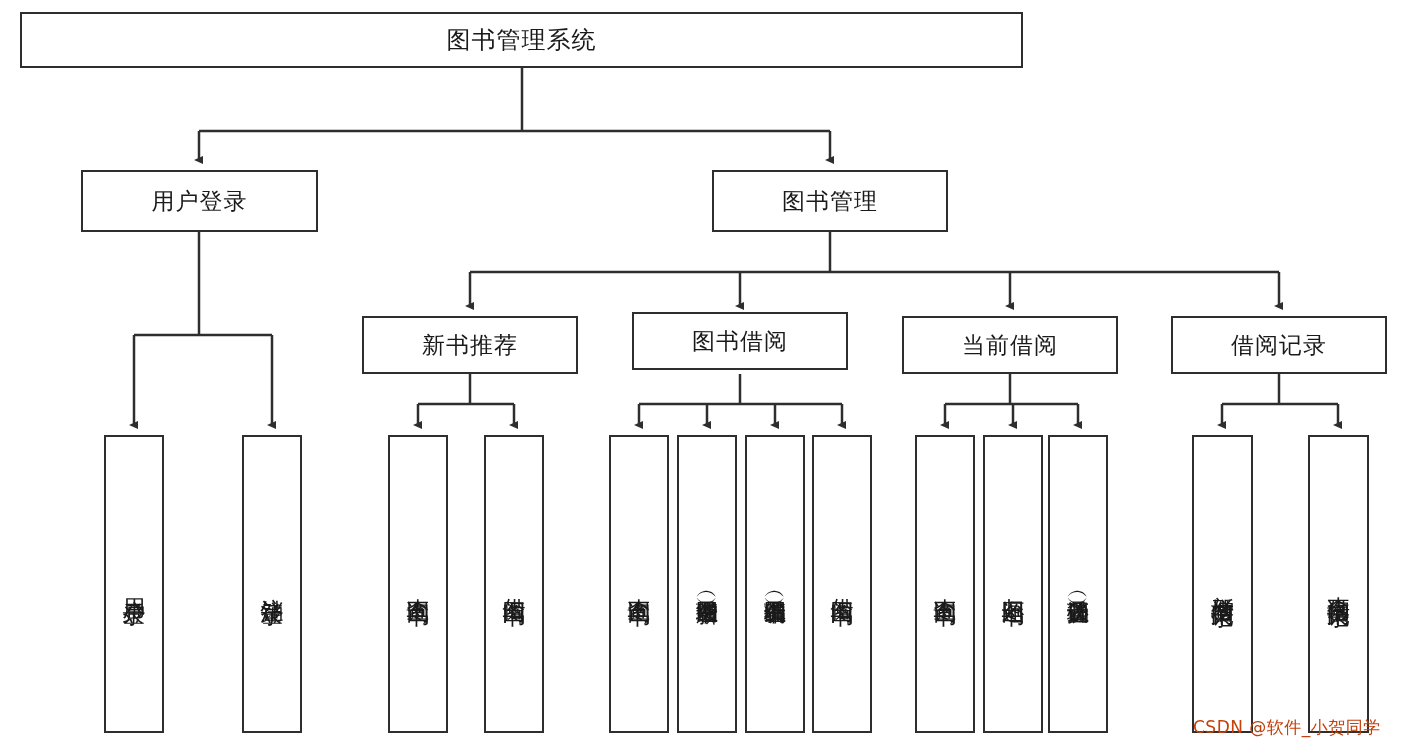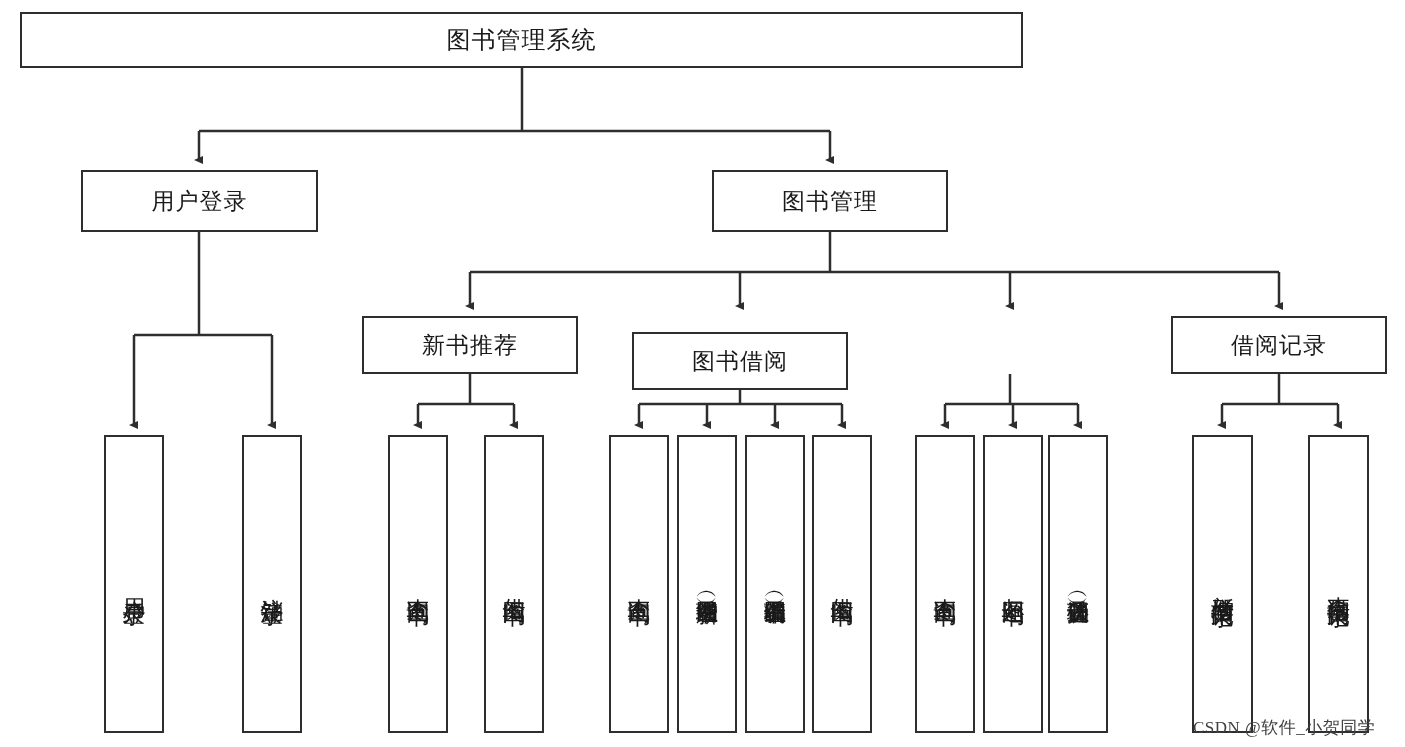--- a/index.html
+++ b/index.html
@@ -52,25 +52,24 @@
     display: block;
   }
   .node.vert.tight .label {
     font-size: 22px;
     letter-spacing: 0px;
     line-height: 1.1;
   }
   .node.title .label { font-size: 24px; }
   .watermark {
     position: absolute;
-    color: #404040;
+    color: #c2410c;
     font-size: 17px;
     white-space: nowrap;
     letter-spacing: 0.5px;
-    font-family: Liberation Serif, serif;
   }
 </style>
 </head>
 <body>
 
 <div id="canvas">
 
   <svg id="wires" viewBox="0 0 1405 747">
     <defs>
       <marker id="arrow" markerWidth="10" markerHeight="10" refX="5" refY="5" orient="auto" markerUnits="userSpaceOnUse">
@@ -131,22 +130,25 @@
   <div class="node horiz" style="left:81px; top:170px; width:237px; height:62px;">
     <span class="label">用户登录</span>
   </div>
   <div class="node horiz" style="left:362px; top:316px; width:216px; height:58px;">
     <span class="label">新书推荐</span>
   </div>
 
   <div class="node horiz" style="left:712px; top:170px; width:236px; height:62px;">
     <span class="label">图书管理</span>
   </div>
-  <div class="node horiz" style="left:632px; top:332px; width:216px; height:58px;">
+  <div class="node horiz" style="left:632px; top:312px; width:216px; height:58px;">
     <span class="label">图书借阅</span>
+  </div>
+  <div class="node horiz" style="left:902px; top:316px; width:216px; height:58px;">
+    <span class="label">当前借阅</span>
   </div>
   <div class="node horiz" style="left:1171px; top:316px; width:216px; height:58px;text-align:center;">
     <span class="label">借阅记录</span>
   </div>
 
   <div class="node vert" style="left:104px; top:435px; width:60px; height:298px;">
     <span class="label">用户登录</span>
   </div>
   <div class="node vert" style="left:242px; top:435px; width:60px; height:298px;">
     <span class="label">注销登录</span>

